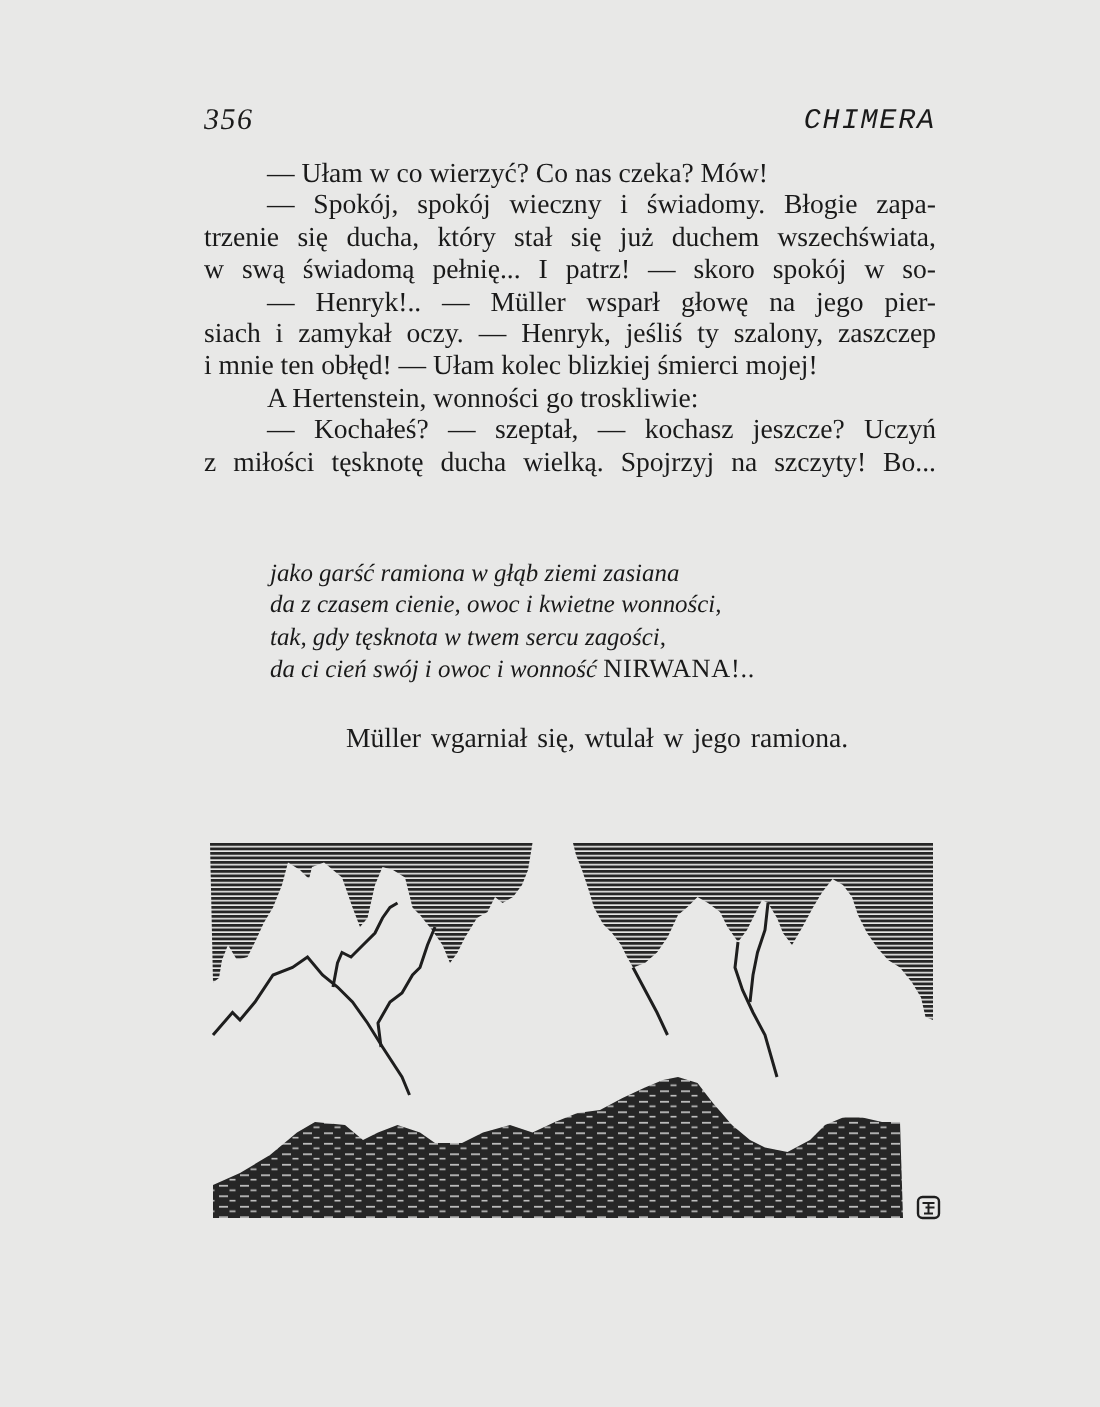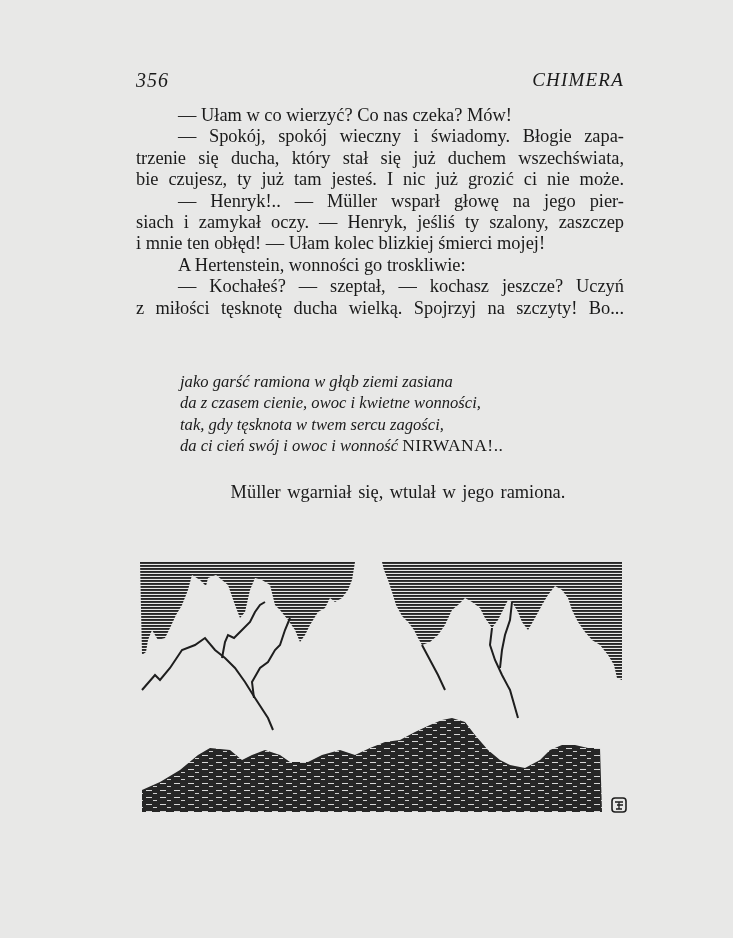--- a/index.html
+++ b/index.html
@@ -11,21 +11,21 @@
   }
   .header {
     position: absolute; left: 136px; top: 44px; width: 488px; height: 30px; margin-top: 21px;
   }
   .page-number {
     position: absolute; left: 0; top: 4px;
     font-style: italic; font-size: 20px; letter-spacing: 1px;
   }
   .running-title {
     position: absolute; right: 0; top: 4px;
-    font-style: italic; font-size: 19px; letter-spacing: 1.2px;
+    font-style: italic; font-size: 19px; letter-spacing: 1.2px; font-family: Liberation Mono, monospace;
   }
   .body-text {
     position: absolute; left: 136px; top: 105px; width: 488px;
     font-size: 18.4px; line-height: 21.4px;
   }
   .body-text .line {
     display: block; white-space: nowrap; text-align: justify;
     text-align-last: justify; height: 21.4px;
   }
   .body-text .line.indent { padding-left: 42px; }
@@ -50,21 +50,21 @@
 
 <div class="header">
   <span class="page-number">356</span>
   <span class="running-title">CHIMERA</span>
 </div>
 
 <div class="body-text">
   <span class="line indent last">— Ułam w co wierzyć?  Co nas czeka?  Mów!</span>
   <span class="line indent">— Spokój, spokój wieczny i świadomy. Błogie zapa-</span>
   <span class="line">trzenie się ducha, który stał się już duchem wszechświata,</span>
-  <span class="line">bie czujesz, ty już tam jesteś.  I nic już grozić ci nie może.</span>
+  <span class="line">w swą świadomą pełnię...  I patrz! — skoro spokój w so-</span>
   <span class="line indent">— Henryk!.. — Müller wsparł głowę na jego pier-</span>
   <span class="line">siach i zamykał oczy. — Henryk, jeśliś ty szalony, zaszczep</span>
   <span class="line last">i mnie ten obłęd! — Ułam kolec blizkiej śmierci mojej!</span>
   <span class="line indent last">A Hertenstein, wonności go troskliwie:</span>
   <span class="line indent">— Kochałeś? — szeptał, — kochasz jeszcze?  Uczyń</span>
   <span class="line">z miłości tęsknotę ducha wielką.  Spojrzyj na szczyty! Bo...</span>
 </div>
 
 <div class="verse">
   <span class="line">jako garść ramiona w głąb ziemi zasiana</span>

